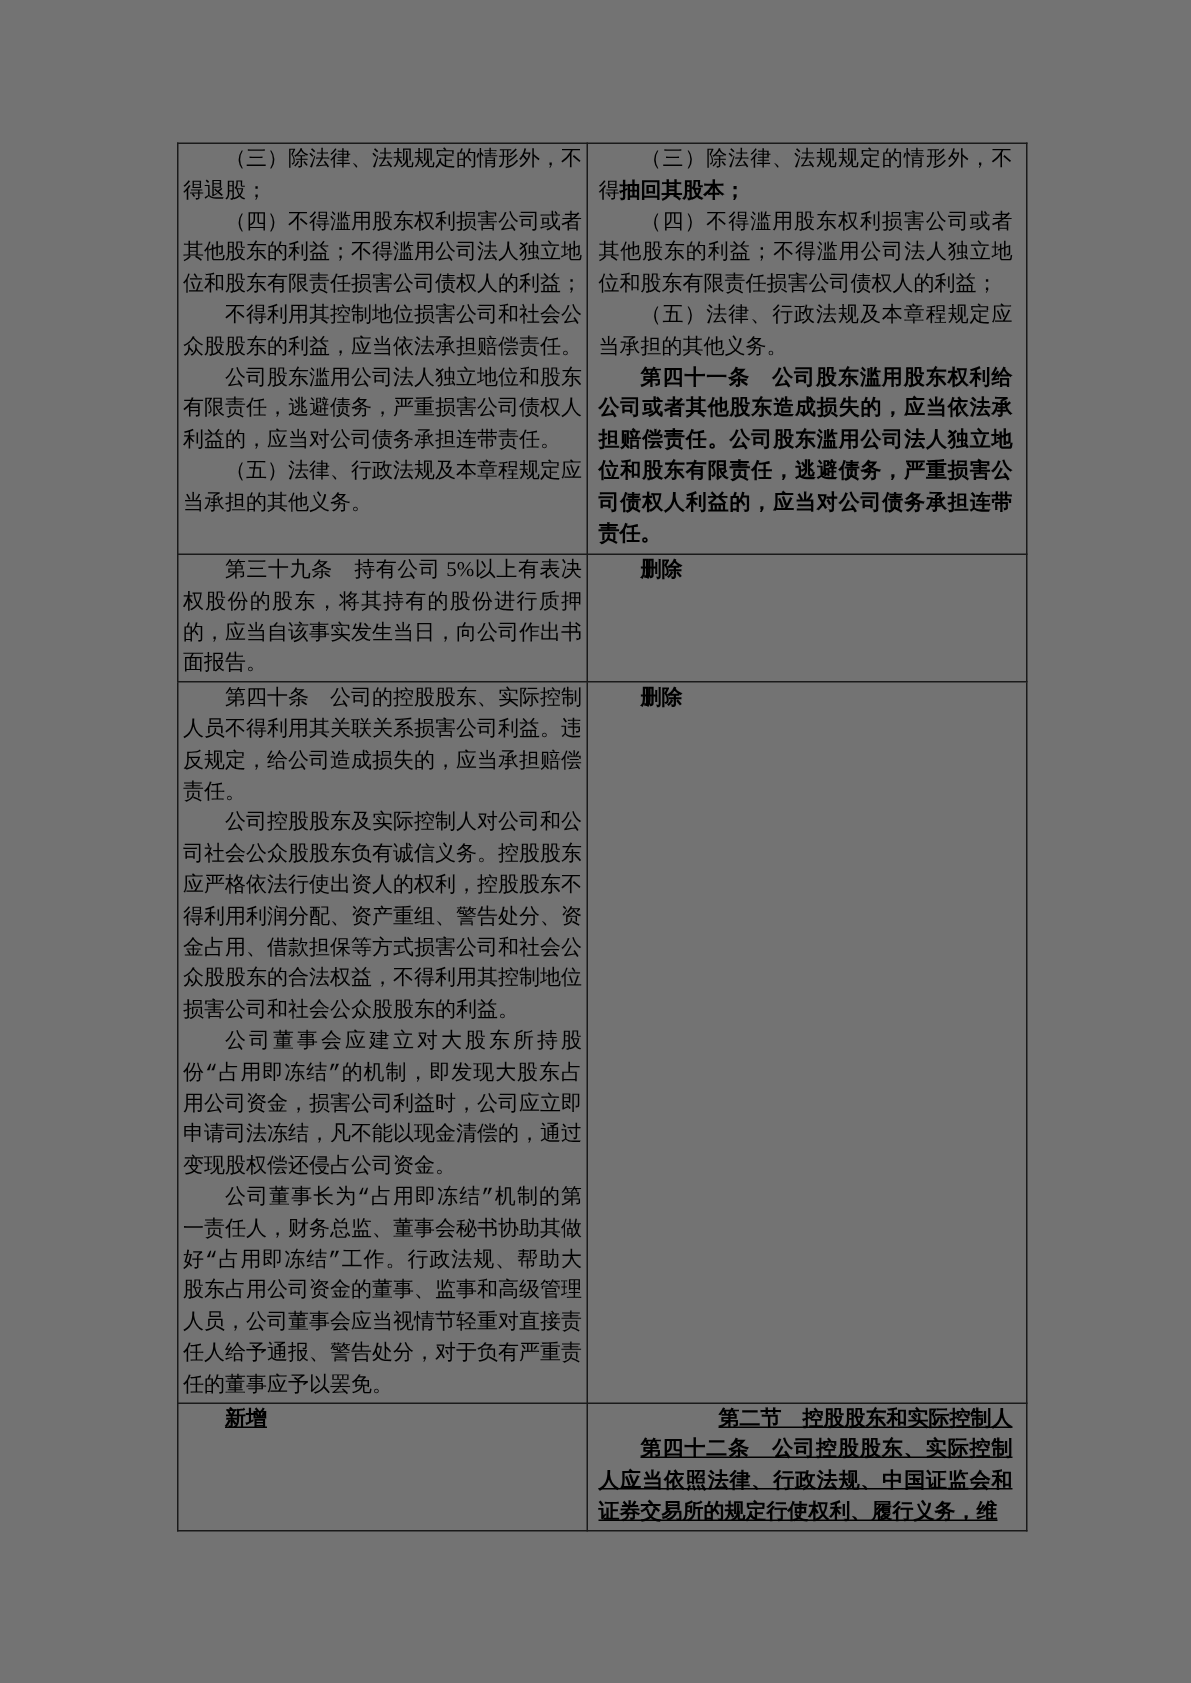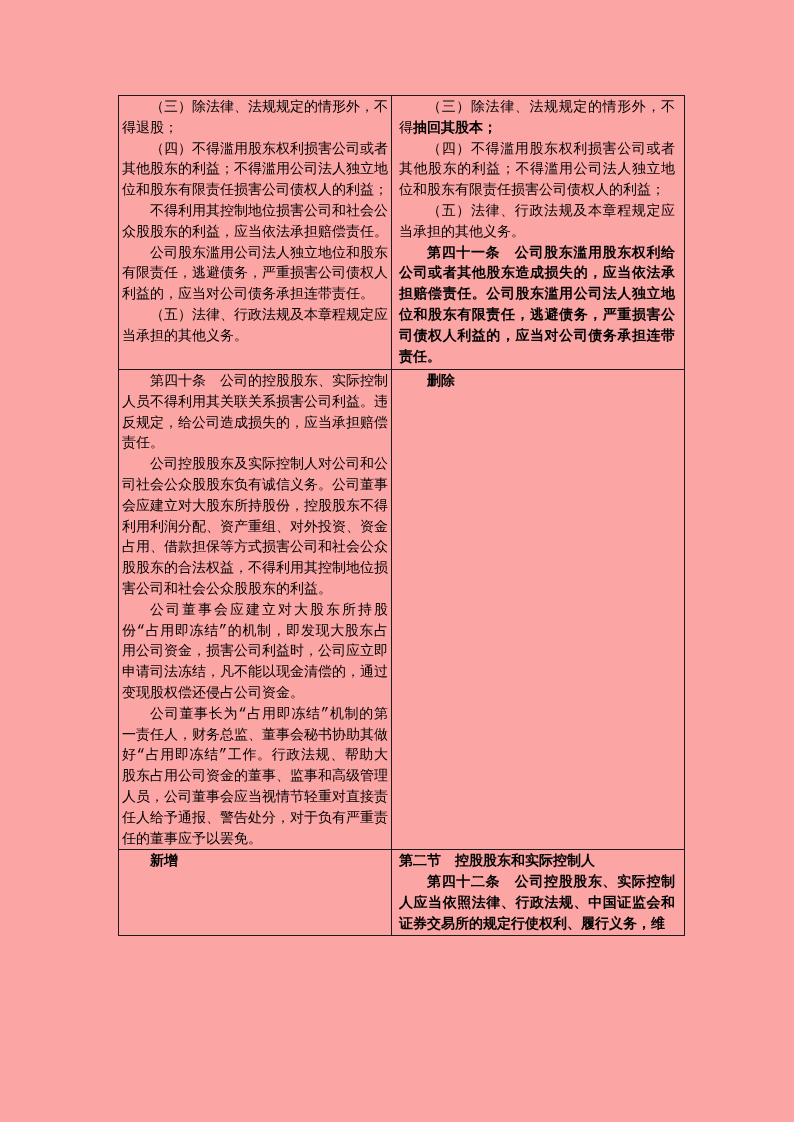--- a/index.html
+++ b/index.html
@@ -11,50 +11,50 @@
     width: 794px;
     height: 1122px;
     position: relative;
     font-family: "Liberation Serif", "DejaVu Serif", serif;
     color: #000000;
     overflow: hidden;
   }
   .page {
     position: absolute;
     inset: 0;
-    background: #fca5a5;
+    background: #737373;
     padding-left: 43px;
   }
   table.cmp {
     position: absolute;
     left: 118px;
     top: 95px;
     border-collapse: collapse;
     table-layout: fixed;
   }
   table.cmp td {
     border: 1px solid #1a1a1a;
     vertical-align: top;
     overflow: hidden;
   }
   td.cell-left  { width: 266px; padding: 1px 3px 0 3px; }
   td.cell-right { width: 276px; padding: 1px 9px 0 7px; margin-top: 44px; }
   tr.row-1 td { height: 272px; }
   tr.row-2 td { height: 79px;  }
   tr.row-3 td { height: 477px; font-family: Liberation Mono, monospace; }
-  tr.row-4 td { height: 81px;  }
+  tr.row-4 td { height: 81px; text-decoration: underline;  }
   .para {
     margin: 0;
     font-size: 14px;
     line-height: 20.8px;
     text-align: justify;
     word-break: break-all;
   }
   .para.indent { text-indent: 2em; }
-  .para.center { text-align: left; text-indent: 0; }
+  .para.center { text-align: right; text-indent: 0; }
   .para b { font-weight: bold; }
 </style>
 </head>
 <body>
 
 <div class="page">
   <table class="cmp">
     <tbody>
         <tr class="row-1">
           <td class="cell-left">
@@ -64,24 +64,32 @@
             <p class="para indent"><span>公司股东滥用公司法人独立地位和股东有限责任，逃避债务，严重损害公司债权人利益的，应当对公司债务承担连带责任。</span></p>
             <p class="para indent"><span>（五）法律、行政法规及本章程规定应当承担的其他义务。</span></p>
           </td>
           <td class="cell-right">
             <p class="para indent"><span>（三）除法律、法规规定的情形外，不得</span><b>抽回其股本；</b></p>
             <p class="para indent"><span>（四）不得滥用股东权利损害公司或者其他股东的利益；不得滥用公司法人独立地位和股东有限责任损害公司债权人的利益；</span></p>
             <p class="para indent"><span>（五）法律、行政法规及本章程规定应当承担的其他义务。</span></p>
             <p class="para indent"><b>第四十一条　公司股东滥用股东权利给公司或者其他股东造成损失的，应当依法承担赔偿责任。公司股东滥用公司法人独立地位和股东有限责任，逃避债务，严重损害公司债权人利益的，应当对公司债务承担连带责任。</b></p>
           </td>
         </tr>
+        <tr class="row-2">
+          <td class="cell-left">
+            <p class="para indent"><span>第三十九条　持有公司 5%以上有表决权股份的股东，将其持有的股份进行质押的，应当自该事实发生当日，向公司作出书面报告。</span></p>
+          </td>
+          <td class="cell-right">
+            <p class="para indent"><b>删除</b></p>
+          </td>
+        </tr>
         <tr class="row-3">
           <td class="cell-left">
             <p class="para indent"><span>第四十条　公司的控股股东、实际控制人员不得利用其关联关系损害公司利益。违反规定，给公司造成损失的，应当承担赔偿责任。</span></p>
-            <p class="para indent"><span>公司控股股东及实际控制人对公司和公司社会公众股股东负有诚信义务。公司董事会应建立对大股东所持股份，控股股东不得利用利润分配、资产重组、对外投资、资金占用、借款担保等方式损害公司和社会公众股股东的合法权益，不得利用其控制地位损害公司和社会公众股股东的利益。</span></p>
+            <p class="para indent"><span>公司控股股东及实际控制人对公司和公司社会公众股股东负有诚信义务。控股股东应严格依法行使出资人的权利，控股股东不得利用利润分配、资产重组、警告处分、资金占用、借款担保等方式损害公司和社会公众股股东的合法权益，不得利用其控制地位损害公司和社会公众股股东的利益。</span></p>
             <p class="para indent"><span>公司董事会应建立对大股东所持股份“占用即冻结”的机制，即发现大股东占用公司资金，损害公司利益时，公司应立即申请司法冻结，凡不能以现金清偿的，通过变现股权偿还侵占公司资金。</span></p>
             <p class="para indent"><span>公司董事长为“占用即冻结”机制的第一责任人，财务总监、董事会秘书协助其做好“占用即冻结”工作。行政法规、帮助大股东占用公司资金的董事、监事和高级管理人员，公司董事会应当视情节轻重对直接责任人给予通报、警告处分，对于负有严重责任的董事应予以罢免。</span></p>
           </td>
           <td class="cell-right">
             <p class="para indent"><b>删除</b></p>
           </td>
         </tr>
         <tr class="row-4">
           <td class="cell-left">
             <p class="para indent"><b>新增</b></p>

